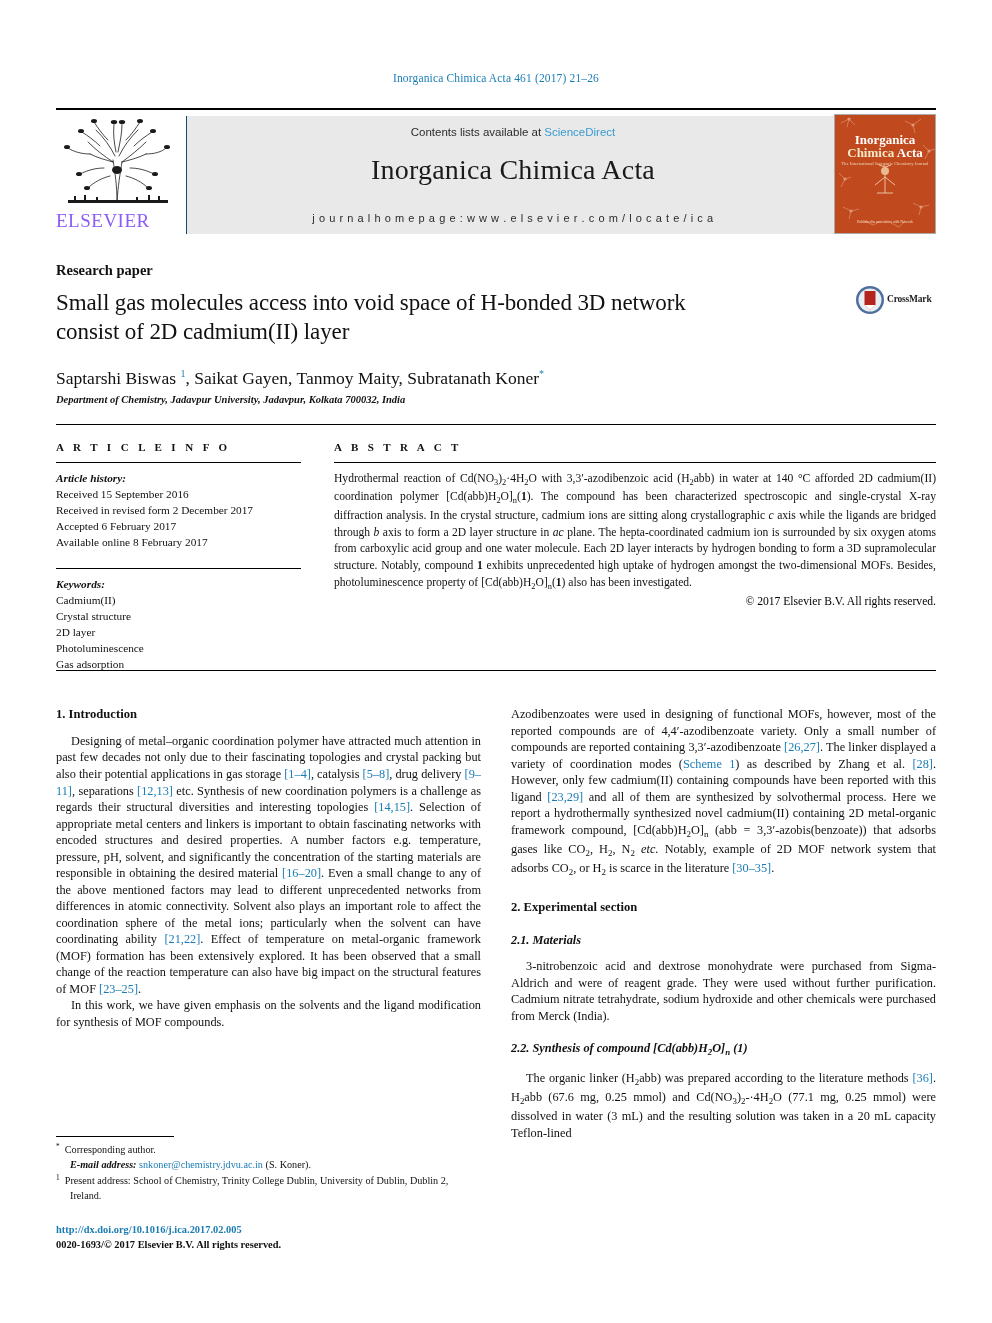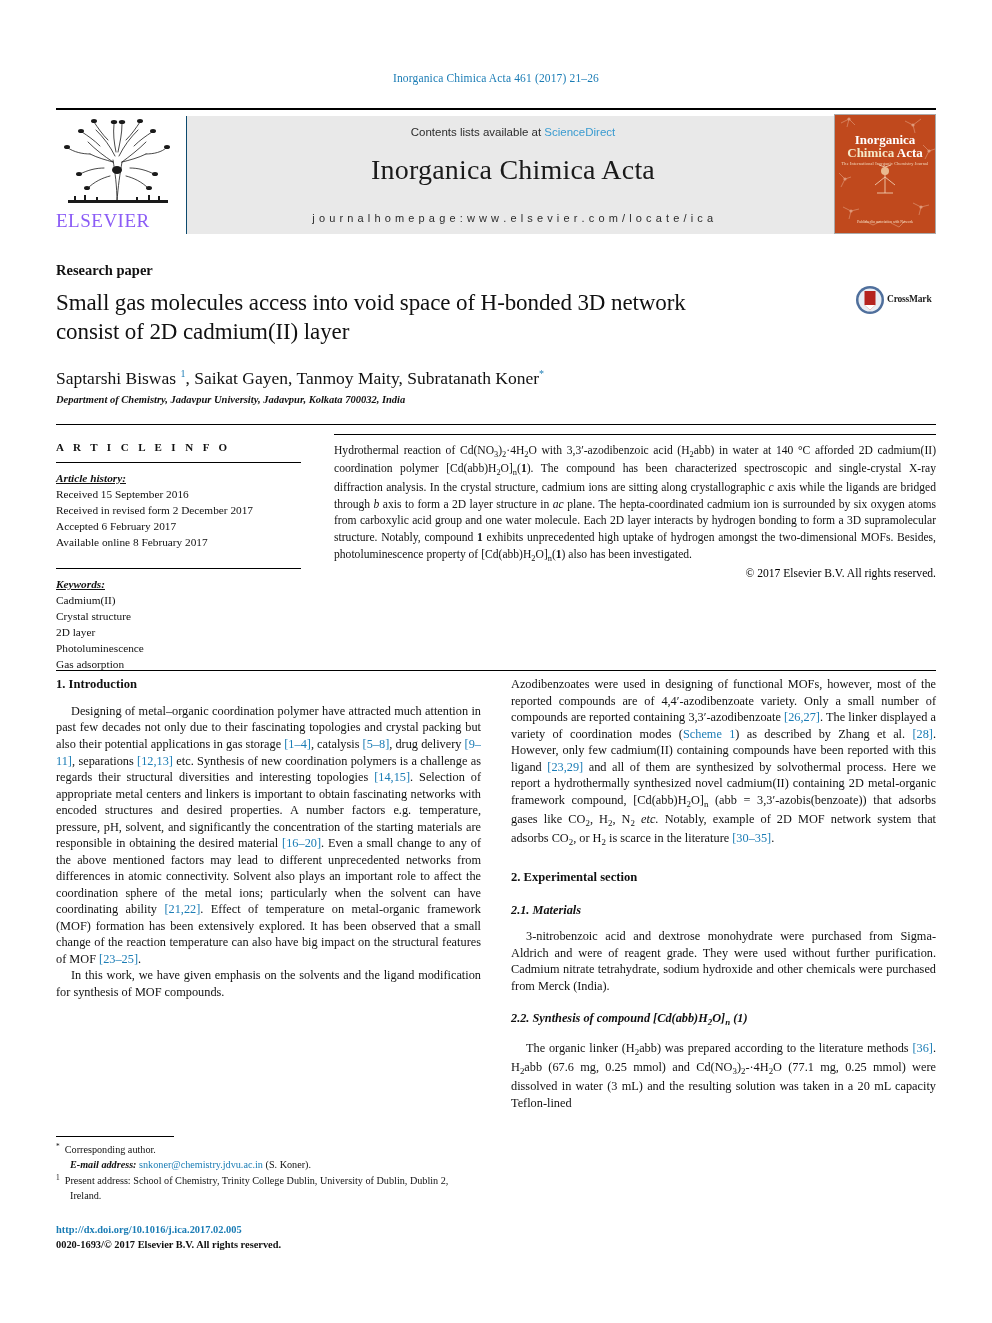--- a/index.html
+++ b/index.html
@@ -243,40 +243,39 @@
   .info-body {
     font-family: "Liberation Serif", serif;
     font-size: 11.3px;
     line-height: 1.42;
     padding-top: 7px;
     color: #111;
   }
   .info-body .lbl {
     font-style: italic;
     font-weight: bold;
-    text-decoration: underline;
   }
   .abs-body {
     font-family: "Liberation Serif", serif;
     font-size: 11.6px;
     line-height: 1.45;
     padding-top: 8px;
     text-align: justify;
     color: #111;
   }
   .abs-copy {
     text-align: right;
     padding-top: 2px;
     font-size: 11.6px;
   }
 
   
   .body-col {
     position: absolute;
-    top: 676px;
+    top: 706px;
     width: 425px;
     font-family: "Liberation Serif", serif;
     font-size: 12.3px;
     line-height: 1.345;
     text-align: justify;
     color: #111;
   }
   .col-left  { left: 56px; }
   .col-right { left: 511px; }
   .body-col h2 {
@@ -486,20 +485,21 @@
         <span class="lbl">Keywords:</span><br>
         <span>Cadmium(II)</span><br>
         <span>Crystal structure</span><br>
         <span>2D layer</span><br>
         <span>Photoluminescence</span><br>
         <span>Gas adsorption</span>
       </div>
     </div>
 
     <div class="col-abstract">
+      <div class="sec-head">A B S T R A C T</div>
       <div class="hr-after-head"></div>
       <div class="abs-body">Hydrothermal reaction of Cd(NO<sub>3</sub>)<sub>2</sub>·4H<sub>2</sub>O with 3,3′-azodibenzoic acid (H<sub>2</sub>abb) in water at 140 °C afforded 2D cadmium(II) coordination polymer [Cd(abb)H<sub>2</sub>O]<sub>n</sub>(<b>1</b>). The compound has been characterized spectroscopic and single-crystal X-ray diffraction analysis. In the crystal structure, cadmium ions are sitting along crystallographic <i>c</i> axis while the ligands are bridged through <i>b</i> axis to form a 2D layer structure in <i>ac</i> plane. The hepta-coordinated cadmium ion is surrounded by six oxygen atoms from carboxylic acid group and one water molecule. Each 2D layer interacts by hydrogen bonding to form a 3D supramolecular structure. Notably, compound <b>1</b> exhibits unprecedented high uptake of hydrogen amongst the two-dimensional MOFs. Besides, photoluminescence property of [Cd(abb)H<sub>2</sub>O]<sub>n</sub>(<b>1</b>) also has been investigated.</div>
       <div class="abs-copy">© 2017 Elsevier B.V. All rights reserved.</div>
     </div>
   </div>
 
   <div class="body-col col-left">
     <h2>1. Introduction</h2>
     <p>Designing of metal–organic coordination polymer have attracted much attention in past few decades not only due to their fascinating topologies and crystal packing but also their potential applications in gas storage <span class="ref">[1–4]</span>, catalysis <span class="ref">[5–8]</span>, drug delivery <span class="ref">[9–11]</span>, separations <span class="ref">[12,13]</span> etc. Synthesis of new coordination polymers is a challenge as regards their structural diversities and interesting topologies <span class="ref">[14,15]</span>. Selection of appropriate metal centers and linkers is important to obtain fascinating networks with encoded structures and desired properties. A number factors e.g. temperature, pressure, pH, solvent, and significantly the concentration of the starting materials are responsible in obtaining the desired material <span class="ref">[16–20]</span>. Even a small change to any of the above mentioned factors may lead to different unprecedented networks from differences in atomic connectivity. Solvent also plays an important role to affect the coordination sphere of the metal ions; particularly when the solvent can have coordinating ability <span class="ref">[21,22]</span>. Effect of temperature on metal-organic framework (MOF) formation has been extensively explored. It has been observed that a small change of the reaction temperature can also have big impact on the structural features of MOF <span class="ref">[23–25]</span>.</p>
     <p>In this work, we have given emphasis on the solvents and the ligand modification for synthesis of MOF compounds.</p>

